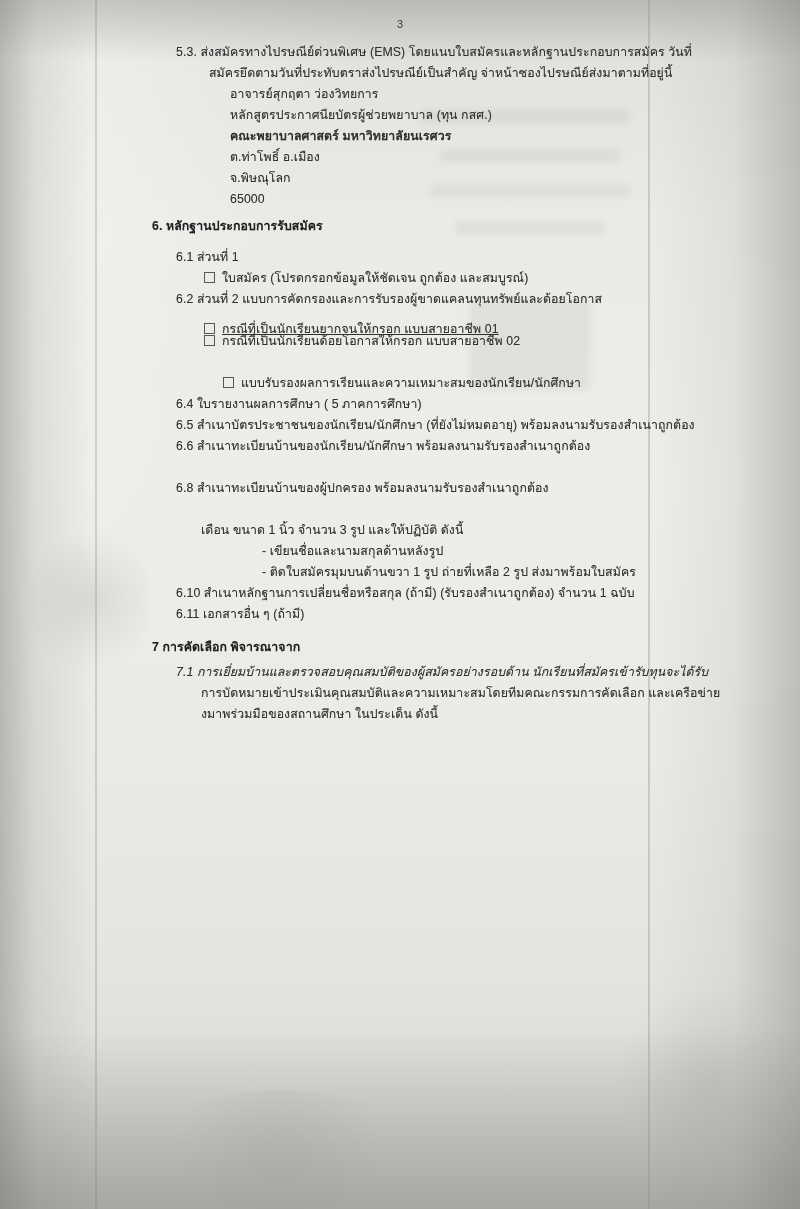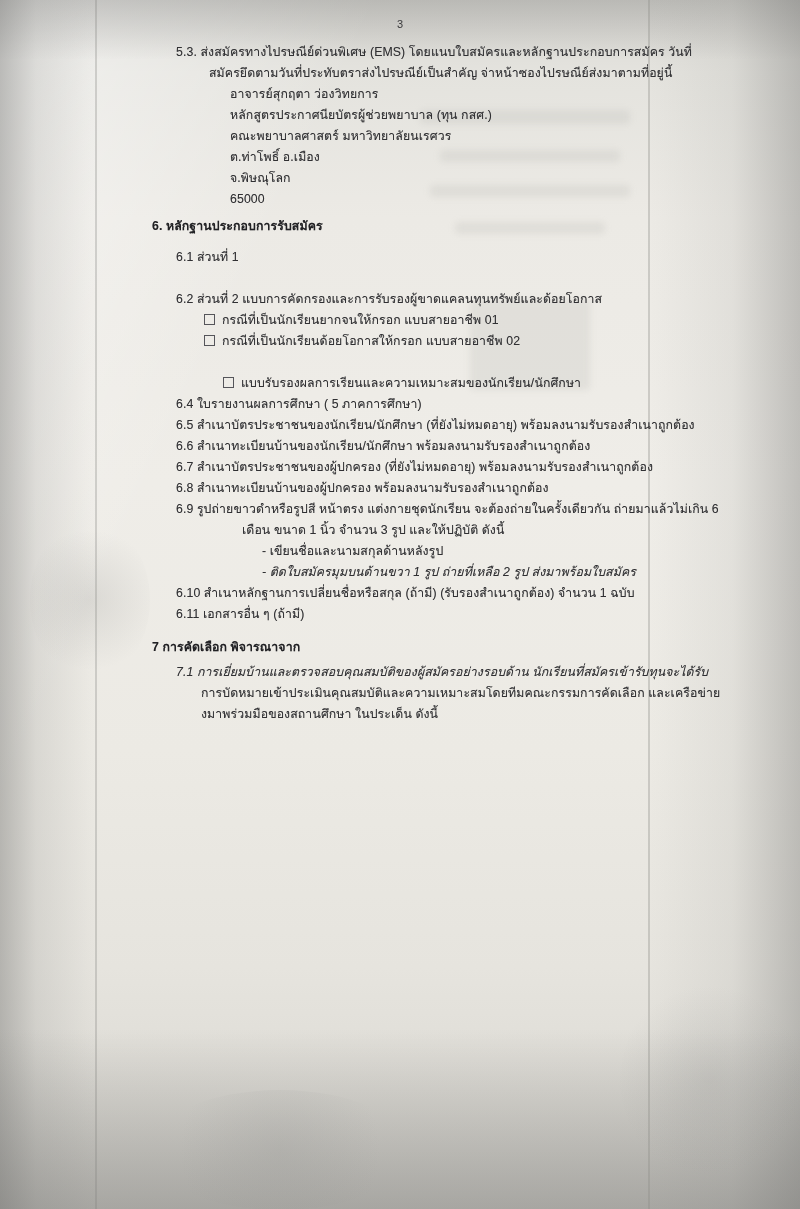--- a/index.html
+++ b/index.html
@@ -131,53 +131,54 @@
   <div class="smudge" style="left:150px; top:1090px; width:260px; height:120px;"></div>
 
   <div class="content">
 
     <div class="pagenum">3</div>
 
     <div class="line" style="left:176px; top:45px;">5.3.  ส่งสมัครทางไปรษณีย์ด่วนพิเศษ (EMS) โดยแนบใบสมัครและหลักฐานประกอบการสมัคร วันที่</div>
     <div class="line" style="left:209px; top:66px;">สมัครยึดตามวันที่ประทับตราส่งไปรษณีย์เป็นสำคัญ  จ่าหน้าซองไปรษณีย์ส่งมาตามที่อยู่นี้</div>
     <div class="line" style="left:230px; top:87px;">อาจารย์สุกฤตา  ว่องวิทยการ</div>
     <div class="line" style="left:230px; top:108px;">หลักสูตรประกาศนียบัตรผู้ช่วยพยาบาล (ทุน กสศ.)</div>
-    <div class="line" style="left:230px; top:129px;">คณะพยาบาลศาสตร์  มหาวิทยาลัยนเรศวร</div>
+    <div class="line" style="left:230px; top:129px;font-weight:bold;">คณะพยาบาลศาสตร์  มหาวิทยาลัยนเรศวร</div>
     <div class="line" style="left:230px; top:150px;">ต.ท่าโพธิ์ อ.เมือง</div>
     <div class="line" style="left:230px; top:171px;">จ.พิษณุโลก</div>
     <div class="line" style="left:230px; top:192px;">65000</div>
 
     <div class="line bold" style="left:152px; top:219px;">6.   หลักฐานประกอบการรับสมัคร</div>
 
     <div class="line" style="left:176px; top:250px;">6.1  ส่วนที่ 1</div>
 
+    <div class="line" style="left:204px; top:271px;">
+      <span class="chk"></span><span>ใบสมัคร (โปรดกรอกข้อมูลให้ชัดเจน ถูกต้อง และสมบูรณ์)</span>
+    </div>
 
     <div class="line" style="left:176px; top:292px;">6.2  ส่วนที่ 2  แบบการคัดกรองและการรับรองผู้ขาดแคลนทุนทรัพย์และด้อยโอกาส</div>
 
-    <div class="line" style="left:204px; top:313px;">
+    <div class="line" style="left:204px; top:322px;text-decoration:underline;">
       <span class="chk"></span><span>กรณีที่เป็นนักเรียนยากจนให้กรอก  แบบสายอาชีพ 01</span>
     </div>
     <div class="line" style="left:204px; top:334px;">
       <span class="chk"></span><span>กรณีที่เป็นนักเรียนด้อยโอกาสให้กรอก  แบบสายอาชีพ 02</span>
     </div>
 
 
     <div class="line" style="left:204px; top:376px;padding-left:19px;">
       <span class="chk"></span><span>แบบรับรองผลการเรียนและความเหมาะสมของนักเรียน/นักศึกษา</span>
     </div>
 
     <div class="line" style="left:176px; top:397px;">6.4  ใบรายงานผลการศึกษา ( 5 ภาคการศึกษา)</div>
     <div class="line" style="left:176px; top:418px;">6.5  สำเนาบัตรประชาชนของนักเรียน/นักศึกษา (ที่ยังไม่หมดอายุ) พร้อมลงนามรับรองสำเนาถูกต้อง</div>
     <div class="line" style="left:176px; top:439px;">6.6  สำเนาทะเบียนบ้านของนักเรียน/นักศึกษา พร้อมลงนามรับรองสำเนาถูกต้อง</div>
-    <div class="line" style="left:176px; top:460px;">6.7  สำเนาบัตรประชาชนของผู้ปกครอง (ที่ยังไม่หมดอายุ) พร้อมลงนามรับรองสำเนาถูกต้อง</div>
     <div class="line" style="left:176px; top:481px;">6.8  สำเนาทะเบียนบ้านของผู้ปกครอง พร้อมลงนามรับรองสำเนาถูกต้อง</div>
-    <div class="line" style="left:176px; top:502px;">6.9  รูปถ่ายขาวดำหรือรูปสี หน้าตรง แต่งกายชุดนักเรียน จะต้องถ่ายในครั้งเดียวกัน ถ่ายมาแล้วไม่เกิน 6</div>
-    <div class="line" style="left:201px; top:523px;margin-left:41px;">เดือน ขนาด 1 นิ้ว จำนวน 3 รูป และให้ปฏิบัติ ดังนี้</div>
+    <div class="line" style="left:201px; top:523px;">เดือน ขนาด 1 นิ้ว จำนวน 3 รูป และให้ปฏิบัติ ดังนี้</div>
     <div class="line" style="left:262px; top:544px;">- เขียนชื่อและนามสกุลด้านหลังรูป</div>
-    <div class="line" style="left:262px; top:565px;font-style:italic;">- ติดใบสมัครมุมบนด้านขวา 1 รูป ถ่ายที่เหลือ 2 รูป ส่งมาพร้อมใบสมัคร</div>
+    <div class="line" style="left:262px; top:565px;">- ติดใบสมัครมุมบนด้านขวา 1 รูป ถ่ายที่เหลือ 2 รูป ส่งมาพร้อมใบสมัคร</div>
     <div class="line" style="left:176px; top:586px;">6.10  สำเนาหลักฐานการเปลี่ยนชื่อหรือสกุล (ถ้ามี) (รับรองสำเนาถูกต้อง) จำนวน 1 ฉบับ</div>
     <div class="line" style="left:176px; top:607px;">6.11  เอกสารอื่น ๆ (ถ้ามี)</div>
 
     <div class="line bold" style="left:152px; top:640px;">7   การคัดเลือก  พิจารณาจาก</div>
 
     <div class="line" style="left:176px; top:665px;font-style:italic;">7.1  การเยี่ยมบ้านและตรวจสอบคุณสมบัติของผู้สมัครอย่างรอบด้าน  นักเรียนที่สมัครเข้ารับทุนจะได้รับ</div>
     <div class="line" style="left:201px; top:686px;">การบัดหมายเข้าประเมินคุณสมบัติและความเหมาะสมโดยทีมคณะกรรมการคัดเลือก  และเครือข่าย</div>
     <div class="line" style="left:201px; top:707px;">งมาพร่วมมือของสถานศึกษา ในประเด็น ดังนี้</div>
 
   </div>

